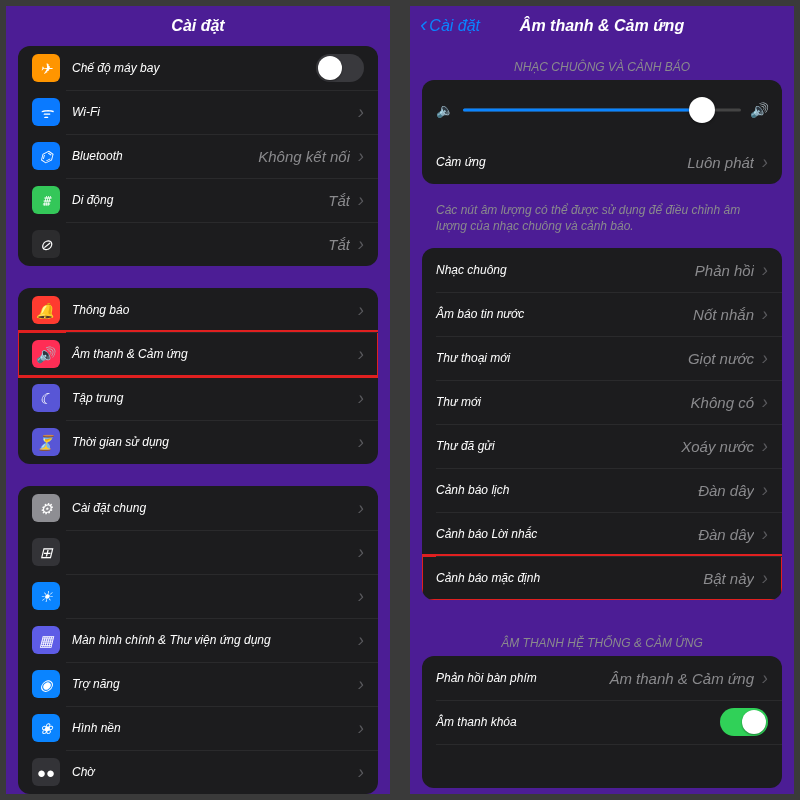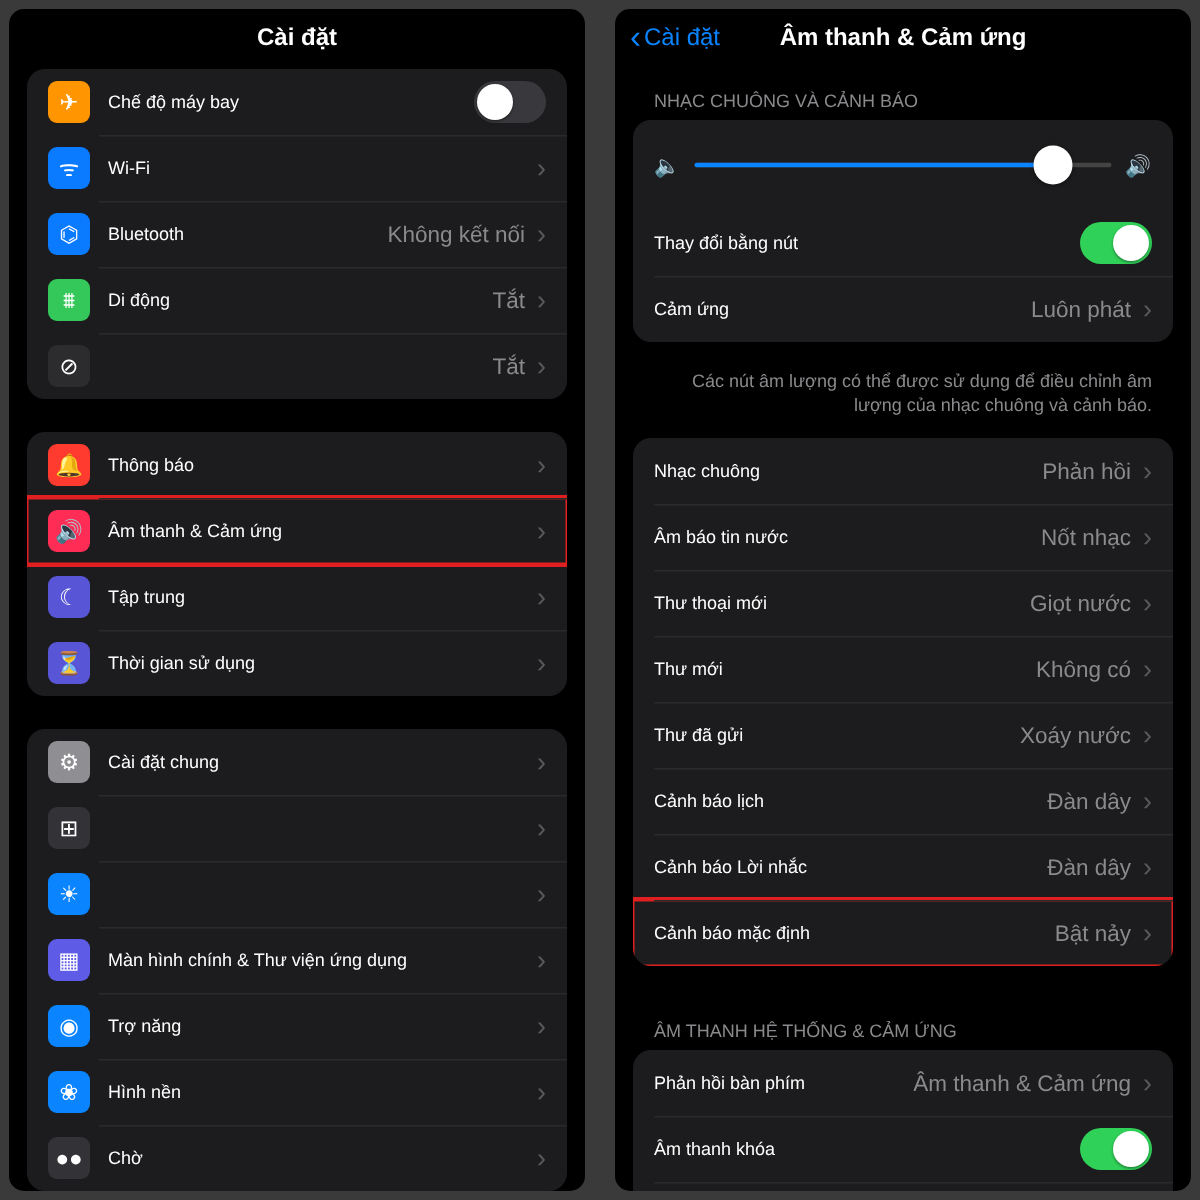--- a/index.html
+++ b/index.html
@@ -3,29 +3,29 @@
 <meta charset="utf-8">
 <style>
 * { margin: 0; padding: 0; box-sizing: border-box; -webkit-font-smoothing: antialiased; }
 body {
   background: #3a3a3a;
   font-family: -apple-system, "SF Pro Text", "Helvetica Neue", Arial, sans-serif;
   width: 800px; height: 800px; overflow: hidden;
   display: flex; gap: 20px; padding: 6px;
 }
 .phone {
-  flex: 1; background: #000000; border-radius: 10px; color: #fff;
-  overflow: hidden; display: flex; flex-direction: column;
+  flex: 1; background: #4c1d95; border-radius: 0; color: #fff;
+  overflow: hidden; display: flex; flex-direction: column; font-style: italic;
 }
 .header { position: relative; height: 40px; display: flex; align-items: center; justify-content: center; }
 .header .title { font-size: 16px; font-weight: 600; }
 .back { position: absolute; left: 10px; color: #0a84ff; font-size: 16px; display: flex; align-items: center; gap: 2px; }
 .back .chev { font-size: 22px; line-height: 1; position: relative; top: -1px; }
 .scroll { flex: 1; overflow: hidden; padding: 0 12px; }
-.section-label { color: #8a8a8d; font-size: 12px; padding: 14px 14px 6px; text-transform: none; }
+.section-label { color: #8a8a8d; font-size: 12px; padding: 14px 14px 6px; text-transform: none; text-align: center; }
 .group { background: #1c1c1e; border-radius: 12px; overflow: hidden; margin-bottom: 22px; }
 .group.tight { margin-bottom: 10px; }
 .row {
   display: flex; align-items: center; min-height: 44px; padding: 0 14px;
   position: relative;
 }
 .row + .row::before {
   content: ""; position: absolute; top: 0; left: 48px; right: 0;
   height: 1px; background: #2a2a2c;
 }
@@ -51,21 +51,21 @@
   box-shadow: 0 1px 2px rgba(0,0,0,.4);
 }
 .toggle.on .knob { left: 22px; }
 .highlight { outline: 3px solid #e02020; outline-offset: -1px; position: relative; z-index: 2; }
 .slider-row { display:flex; align-items:center; padding: 16px 14px; gap: 10px; }
 .spk { color:#8a8a8d; font-size:14px; }
 .slider { flex:1; height: 28px; position: relative; }
 .track { position:absolute; top:50%; left:0; right:0; height:3px; background:#444; border-radius:2px; transform:translateY(-50%);}
 .fill { position:absolute; top:50%; left:0; height:3px; background:#0a84ff; border-radius:2px; transform:translateY(-50%);}
 .thumb { position:absolute; top:50%; width:26px; height:26px; background:#fff; border-radius:50%; transform:translate(-50%,-50%); box-shadow:0 1px 3px rgba(0,0,0,.4);}
-.footer-note { color:#8a8a8d; font-size:12px; padding: 8px 14px 14px; line-height:1.35;text-align:right; }
+.footer-note { color:#8a8a8d; font-size:12px; padding: 8px 14px 14px; line-height:1.35; }
 .bg-orange{background:#ff9500}.bg-blue{background:#0a7aff}.bg-green{background:#34c759}.bg-link{background:#2c2c2e}
 .bg-red{background:#ff3b30}.bg-pink{background:#ff2d55}.bg-indigo{background:#5856d6}.bg-gray{background:#8e8e93}
 .bg-darkgray{background:#333337}.bg-lblue{background:#0a84ff}.bg-purple{background:#5e5ce6}.bg-teal{background:#0a84ff}
 </style>
 </head>
 <body>
 
 <div class="phone">
   <div class="header">
     <div class="title">Cài đặt</div>
@@ -225,47 +225,40 @@
         <span class="spk">🔈</span>
         <div class="slider">
           <div class="track"></div>
           <div class="fill" id="vfill" style="width: 86%;"></div>
           <div class="thumb" id="vthumb" style="left: 86%;"></div>
         </div>
         <span class="spk">🔊</span>
       </div>
       <div id="rg1">
           <div class="row noicon">
-            <span class="label">Thay đổi bằng nút</span>
-            <span class="spacer"></span>
-            <div class="toggle on">
-              <div class="knob"></div>
-            </div>
-          </div>
-          <div class="row noicon">
             <span class="label">Cảm ứng</span>
             <span class="spacer"></span>
             <span class="value">Luôn phát</span>
             <span class="chevron">›</span>
           </div>
         </div>
     </div>
     <div class="footer-note">Các nút âm lượng có thể được sử dụng để điều chỉnh âm lượng của nhạc chuông và cảnh báo.</div>
 
     <div class="group" id="rg2">
         <div class="row noicon">
           <span class="label">Nhạc chuông</span>
           <span class="spacer"></span>
           <span class="value">Phản hồi</span>
           <span class="chevron">›</span>
         </div>
         <div class="row noicon">
           <span class="label">Âm báo tin nước</span>
           <span class="spacer"></span>
-          <span class="value">Nốt nhạc</span>
+          <span class="value">Nốt nhắn</span>
           <span class="chevron">›</span>
         </div>
         <div class="row noicon">
           <span class="label">Thư thoại mới</span>
           <span class="spacer"></span>
           <span class="value">Giọt nước</span>
           <span class="chevron">›</span>
         </div>
         <div class="row noicon">
           <span class="label">Thư mới</span>

